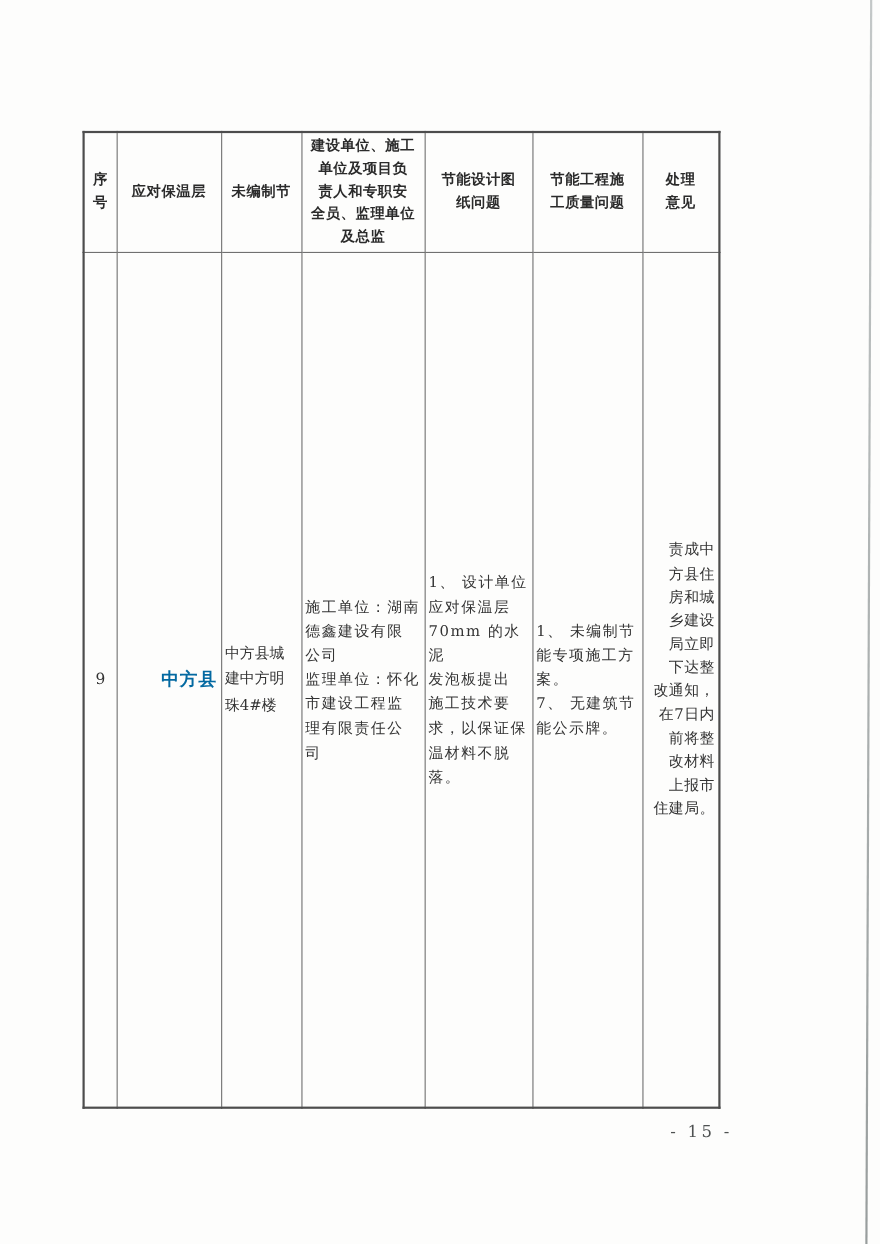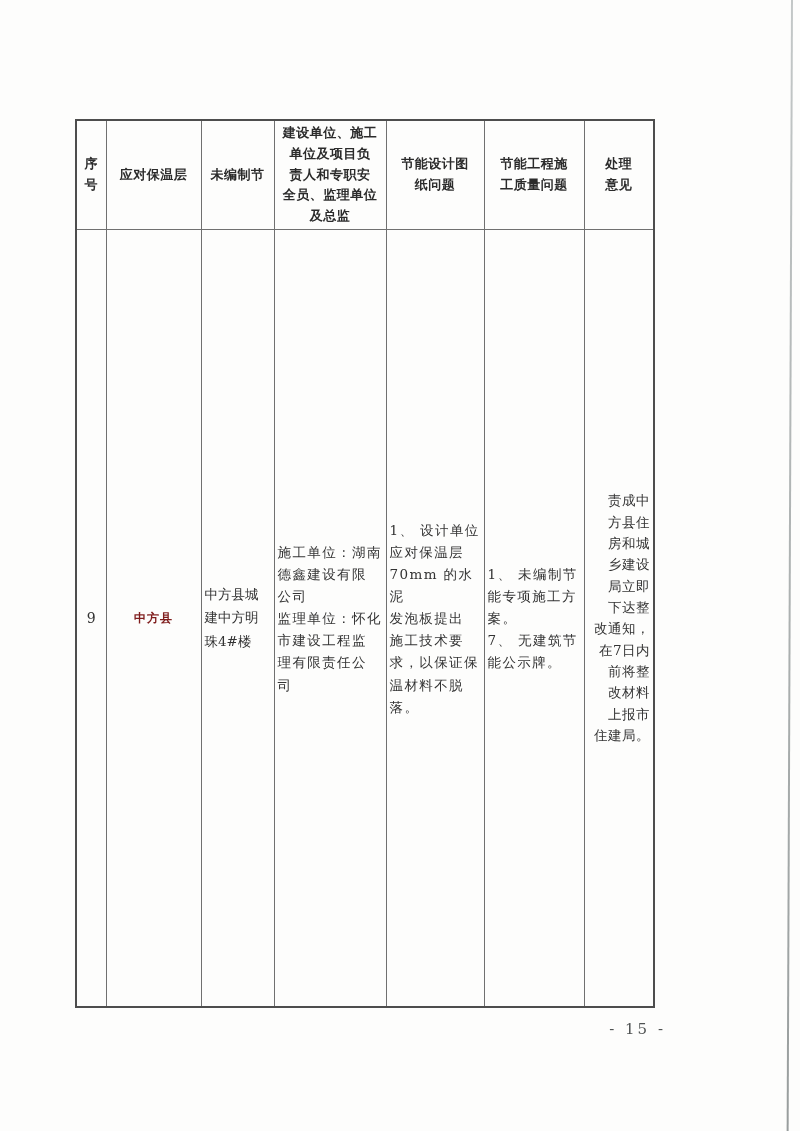--- a/index.html
+++ b/index.html
@@ -57,26 +57,26 @@
   td {
     font-family: "DejaVu Serif", "Liberation Serif", serif;
     font-size: 13.5px;
     color: var(--ink, #333333);
   }
   td.c-serial {
     text-align: center;
     font-size: 14px;
   }
   td.c-location {
-    text-align: center;
+    text-align: right;
     font-family: "DejaVu Sans", "Liberation Sans", sans-serif;
     font-weight: bold;
-    font-size: 12px;
+    font-size: 16px;
     letter-spacing: 1px;
-    color: #7f1d1d;
+    color: #0369a1;
   }
   td.c-project {
     text-align: left;
     line-height: 1.75;
   }
   td.c-units, td.c-design, td.c-quality {
     text-align: left;
     letter-spacing: 1.4px;
     line-height: 1.64;
     padding: 2px 5px;

